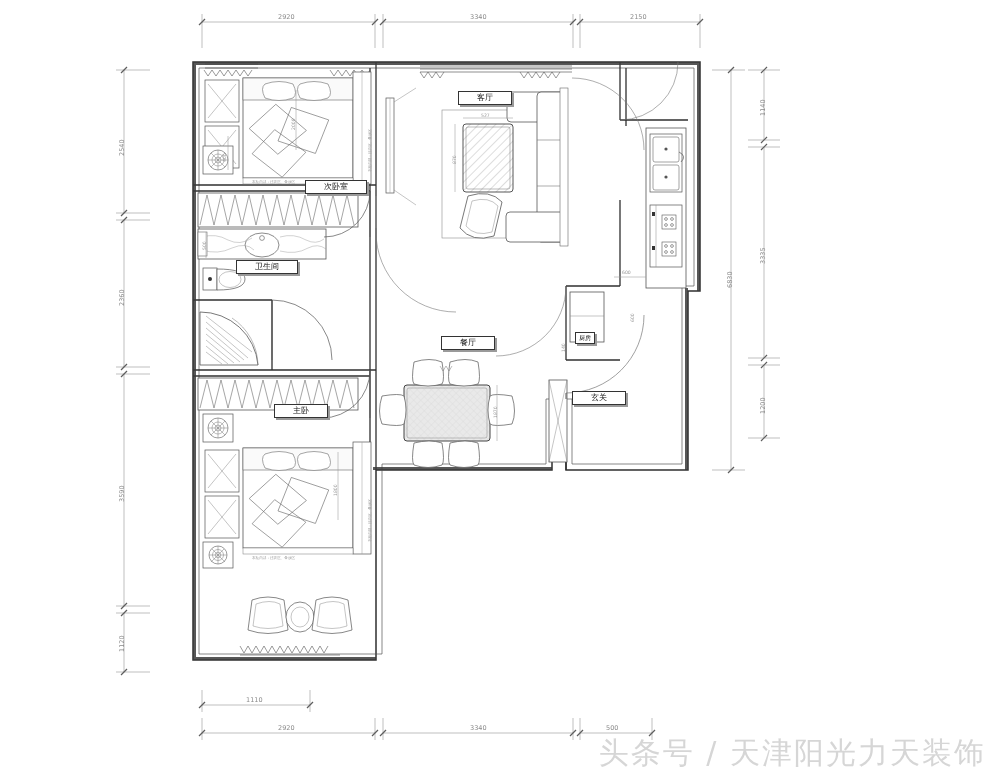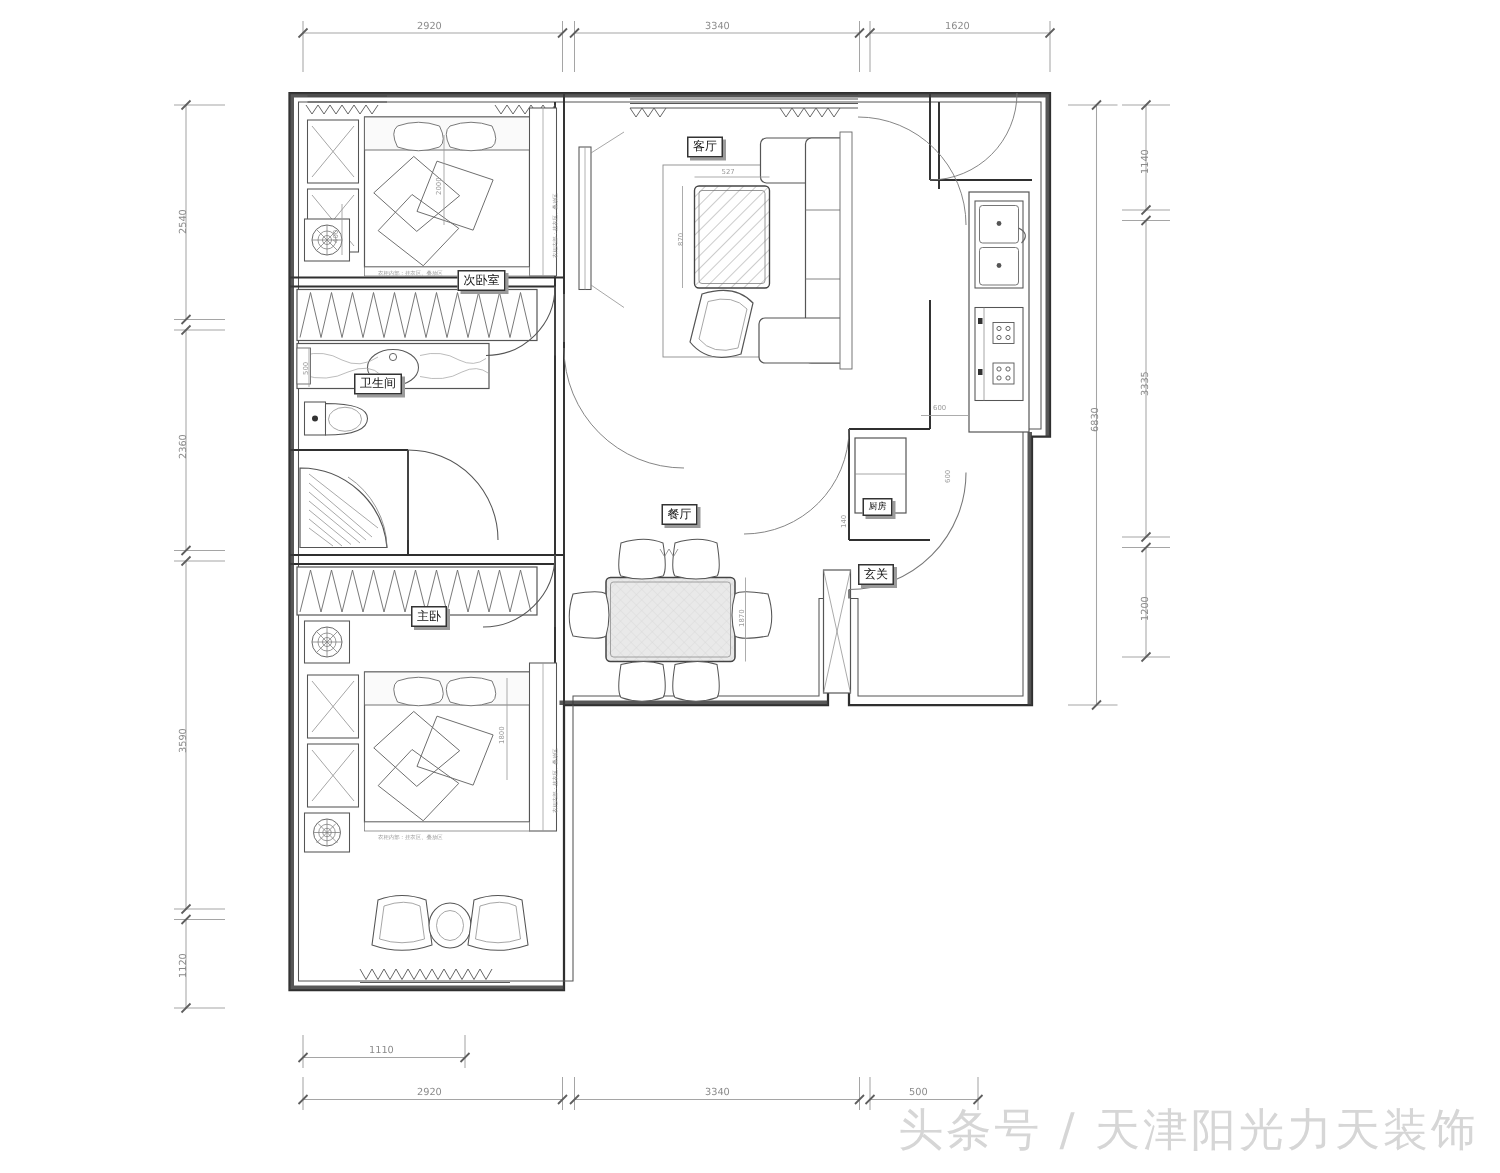--- a/index.html
+++ b/index.html
@@ -5,21 +5,21 @@
 <style>
   html,body{margin:0;padding:0;background:#ffffff;}
   body{width:1000px;height:782px;overflow:hidden;
        font-family:"Liberation Sans","DejaVu Sans",sans-serif;}
   #root{position:relative;width:1000px;height:782px;background:#fff;}
   svg#plan{position:absolute;left:0;top:0;width:1000px;height:782px;display:block;}
   .wm{position:absolute;right:14px;bottom:8px;font-size:30px;color:#d6d6d6;
       letter-spacing:2px;font-family:"DejaVu Sans",sans-serif;white-space:nowrap;
       user-select:none;margin-left:20px;}
   .roomlbl{position:absolute;background:#ffffff;border:1px solid #333;
-      font-size:8px;color:#111;padding:1px 3px;white-space:nowrap;
+      font-size:8px;color:#111;padding:1px 18px;white-space:nowrap;
       font-family:"DejaVu Sans",sans-serif;box-shadow:2px 2px 0 #9a9a9a;
       line-height:10px;}
   .dimtxt{position:absolute;font-size:6.5px;color:#8a8a8a;white-space:nowrap;
       font-family:"DejaVu Sans",sans-serif;}
   .dimtxt.v{transform-origin:left top;}
   .tiny{position:absolute;font-size:4.6px;color:#9a9a9a;white-space:nowrap;
       font-family:"DejaVu Sans",sans-serif;}
   .tiny.v{transform-origin:left top;}
 </style>
 </head>
@@ -443,30 +443,30 @@
     <line x1="497" y1="385" x2="497" y2="441"></line>
     <line x1="228" y1="136" x2="228" y2="170"></line>
     <line x1="206" y1="232" x2="206" y2="258"></line>
     <line x1="338" y1="452" x2="338" y2="520"></line>
     <line x1="296" y1="90" x2="296" y2="150"></line>
     <line x1="376" y1="196" x2="376" y2="228"></line>
   </g>
 </svg>
 
 <div class="roomlbl" style="left:305px;top:180px">次卧室</div>
-<div class="roomlbl" style="left:236px;top:249px">卫生间</div>
+<div class="roomlbl" style="left:236px;top:260px">卫生间</div>
 <div class="roomlbl" style="left:274px;top:404px">主卧</div>
 <div class="roomlbl" style="left:458px;top:91px">客厅</div>
 <div class="roomlbl" style="left:441px;top:336px">餐厅</div>
-<div class="roomlbl" style="left:572px;top:376px">玄关</div>
+<div class="roomlbl" style="left:572px;top:391px">玄关</div>
 <div class="roomlbl" style="left:575px;top:332px;font-size:6px;padding:0 3px">厨房</div>
 
 <div class="dimtxt" style="left:278px;top:13px">2920</div>
 <div class="dimtxt" style="left:470px;top:13px">3340</div>
-<div class="dimtxt" style="left:630px;top:13px">1620</div>
+<div class="dimtxt" style="left:630px;top:13px">2150</div>
 
 <div class="dimtxt" style="left:246px;top:696px">1110</div>
 <div class="dimtxt" style="left:278px;top:724px">2920</div>
 <div class="dimtxt" style="left:470px;top:724px">3340</div>
 <div class="dimtxt" style="left:606px;top:724px">500</div>
 
 <div class="dimtxt v" style="left:118px;top:156px;transform:rotate(-90deg)">2540</div>
 <div class="dimtxt v" style="left:118px;top:306px;transform:rotate(-90deg)">2360</div>
 <div class="dimtxt v" style="left:118px;top:502px;transform:rotate(-90deg)">3590</div>
 <div class="dimtxt v" style="left:118px;top:652px;transform:rotate(-90deg)">1120</div>

